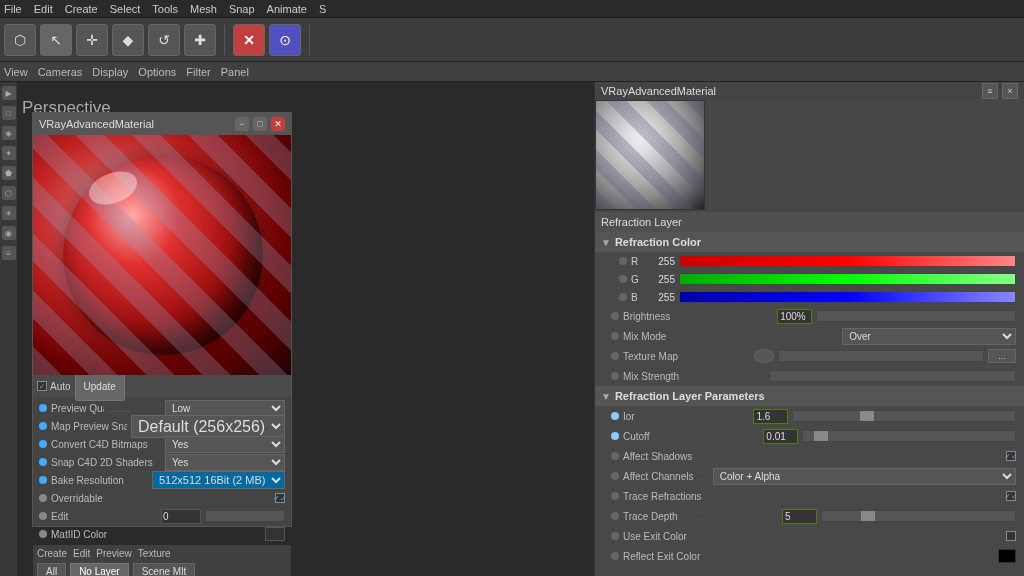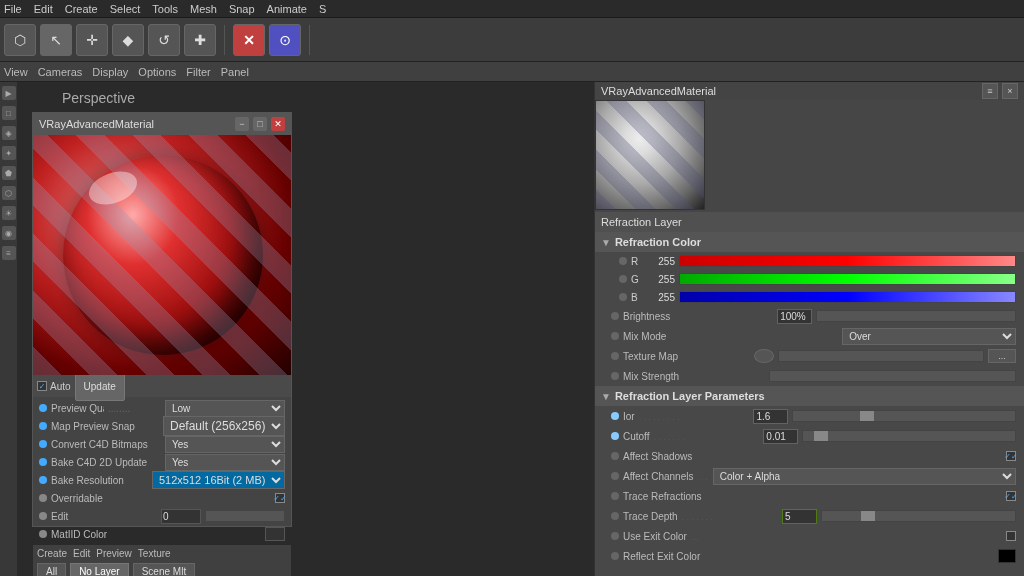--- a/index.html
+++ b/index.html
@@ -101,26 +101,25 @@
     .viewport-container {
       flex: 1;
       position: relative;
       background: #2a2a2a;
       overflow: hidden;
     }
 
     
     .viewport-label {
       position: absolute;
-      top: 8px;
+      top: 16px;
       left: 4px;
-      font-size: 14px;
+      font-size: 17px;
       color: #aaa;
       z-index: 2;
-      margin-left: 40px;
     }
 
     
     .material-preview-window {
       position: absolute;
       top: 30px;
       left: 14px;
       width: 260px;
       height: 415px;
       background: #444;
@@ -385,30 +384,30 @@
       <div class="material-props">
         <div class="prop-row">
           <div class="prop-dot active"></div>
           <span class="prop-name">Preview Quality</span>
           <span class="prop-dots">........</span>
           <select class="prop-dropdown" style="font-size:10px;background:#555;border:1px solid #666;color:#ddd;"><option>Low</option></select>
         </div>
         <div class="prop-row">
           <div class="prop-dot active"></div>
           <span class="prop-name">Map Preview Snap</span>
-          <select class="prop-dropdown" style="font-size:12px;background:#555;border:1px solid #666;color:#ddd;"><option>Default (256x256)</option></select>
+          <select class="prop-dropdown" style="font-size:16px;background:#555;border:1px solid #666;color:#ddd;"><option>Default (256x256)</option></select>
         </div>
         <div class="prop-row">
           <div class="prop-dot active"></div>
           <span class="prop-name">Convert C4D Bitmaps</span>
           <select class="prop-dropdown" style="font-size:10px;background:#555;border:1px solid #666;color:#ddd;max-width:80px;"><option>Yes</option></select>
         </div>
         <div class="prop-row">
           <div class="prop-dot active"></div>
-          <span class="prop-name">Bake C4D 2D Update</span>
+          <span class="prop-name">Snap C4D 2D Shaders</span>
           <select class="prop-dropdown" style="font-size:10px;background:#555;border:1px solid #666;color:#ddd;max-width:80px;"><option>Yes</option></select>
         </div>
         <div class="prop-row">
           <div class="prop-dot active"></div>
           <span class="prop-name">Bake Resolution</span>
           <select class="prop-dropdown" style="font-size:11px;background:#0369a1;border:1px solid #666;color:#ddd;"><option>512x512  16Bit  (2 MB)</option></select>
         </div>
         <div class="prop-row">
           <div class="prop-dot"></div>
           <span class="prop-name">Overridable</span>

